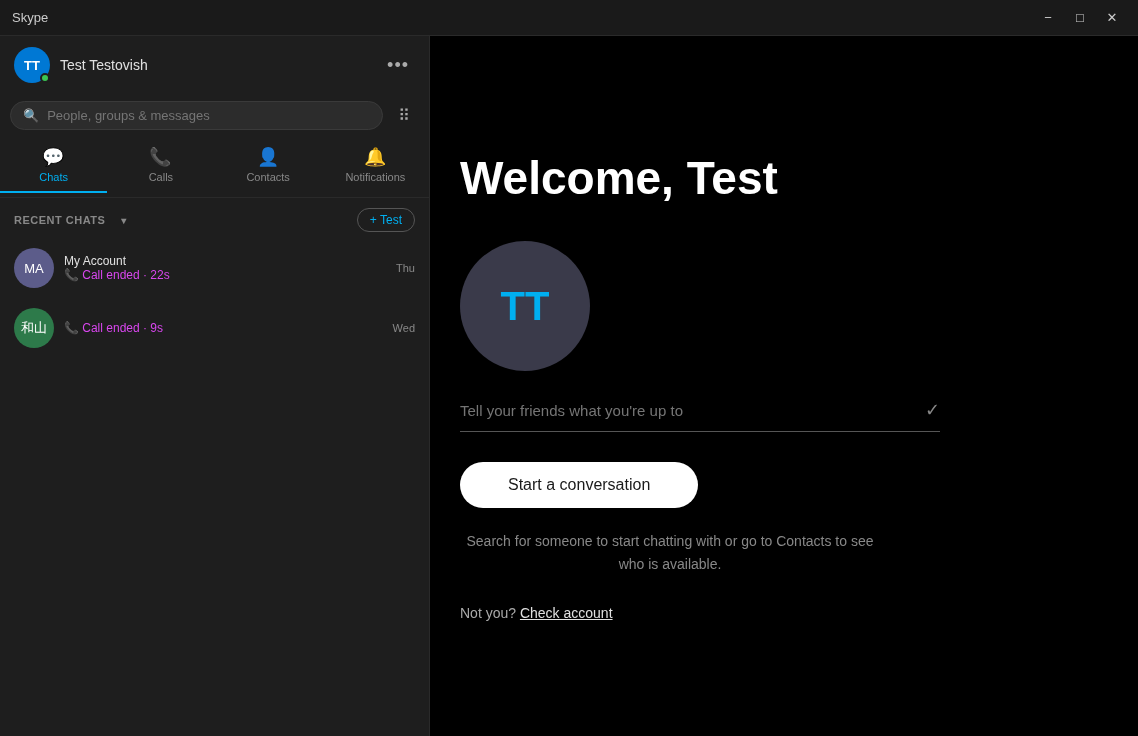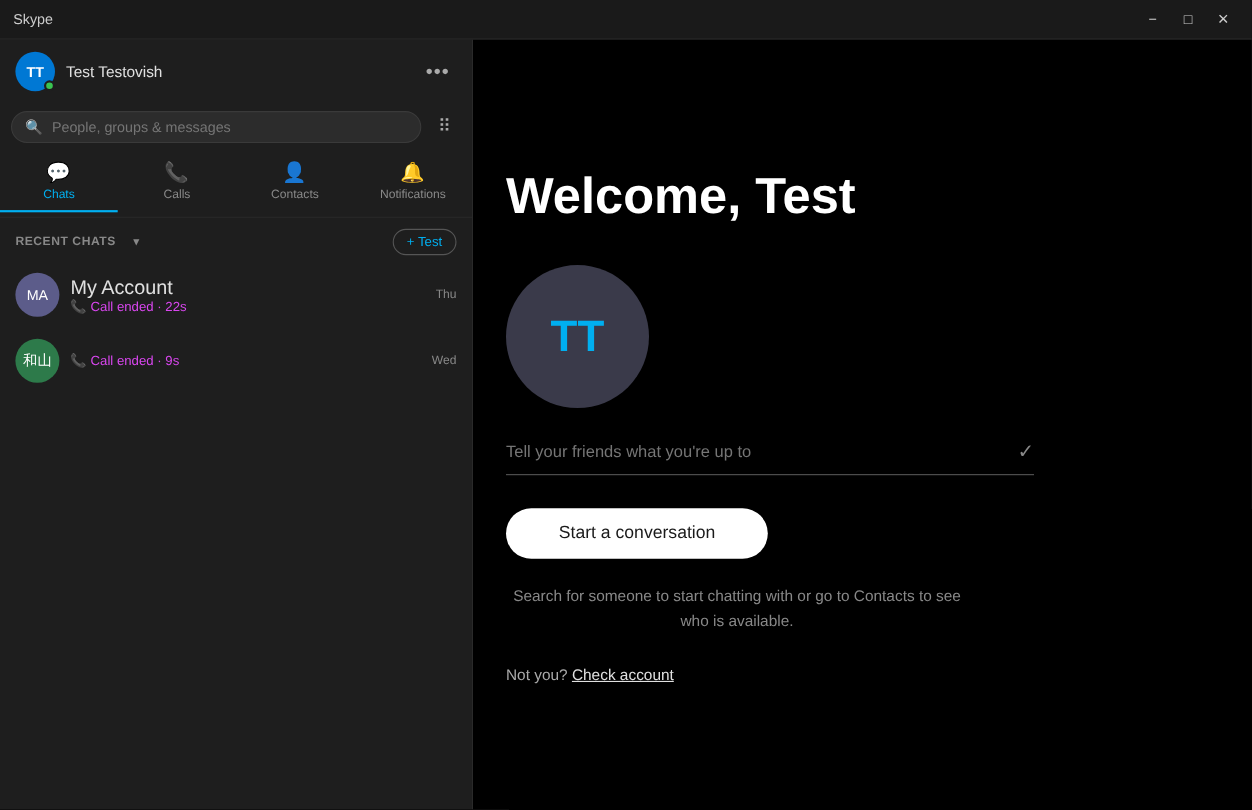--- a/index.html
+++ b/index.html
@@ -233,21 +233,21 @@
       font-size: 13px;
       font-weight: 400;
       color: white;
       flex-shrink: 0;
     }
     .chat-avatar.ma { background: #5c5c8a; }
     .chat-avatar.ws { background: #2d7a4a; }
     .chat-info { flex: 1; min-width: 0; }
     .chat-name {
       color: #e0e0e0;
-      font-size: 18px;
+      font-size: 12px;
       font-weight: 500;
       white-space: nowrap;
       overflow: hidden;
       text-overflow: ellipsis;
     }
     .chat-preview {
       color: #d946ef;
       font-size: 12px;
       white-space: nowrap;
       overflow: hidden;

